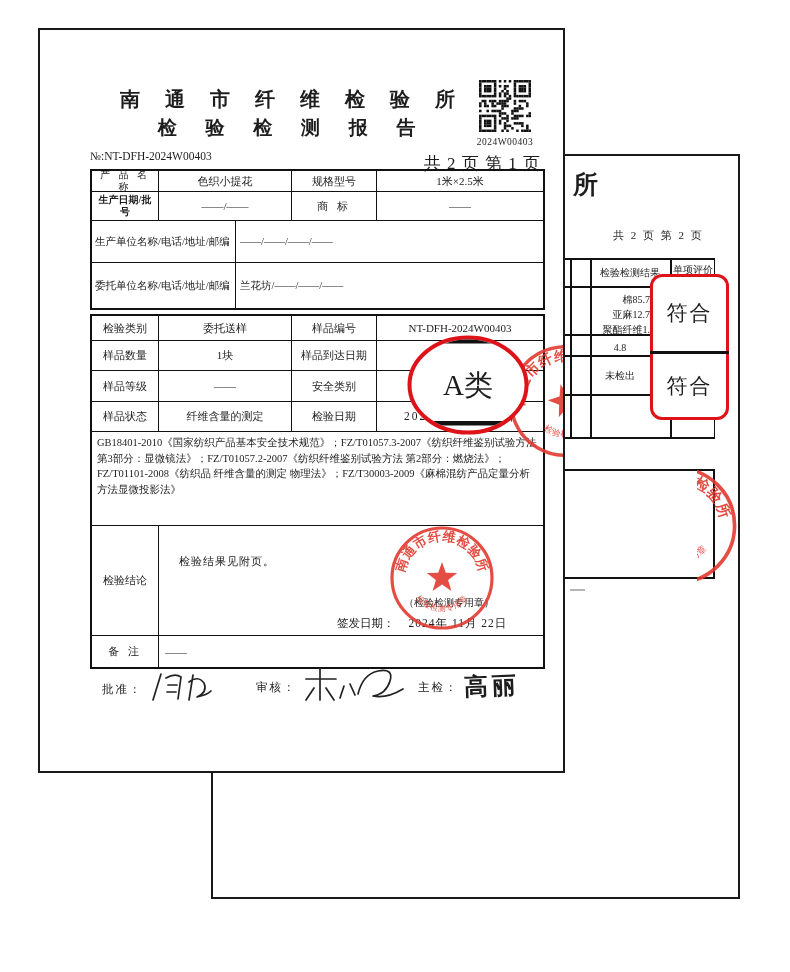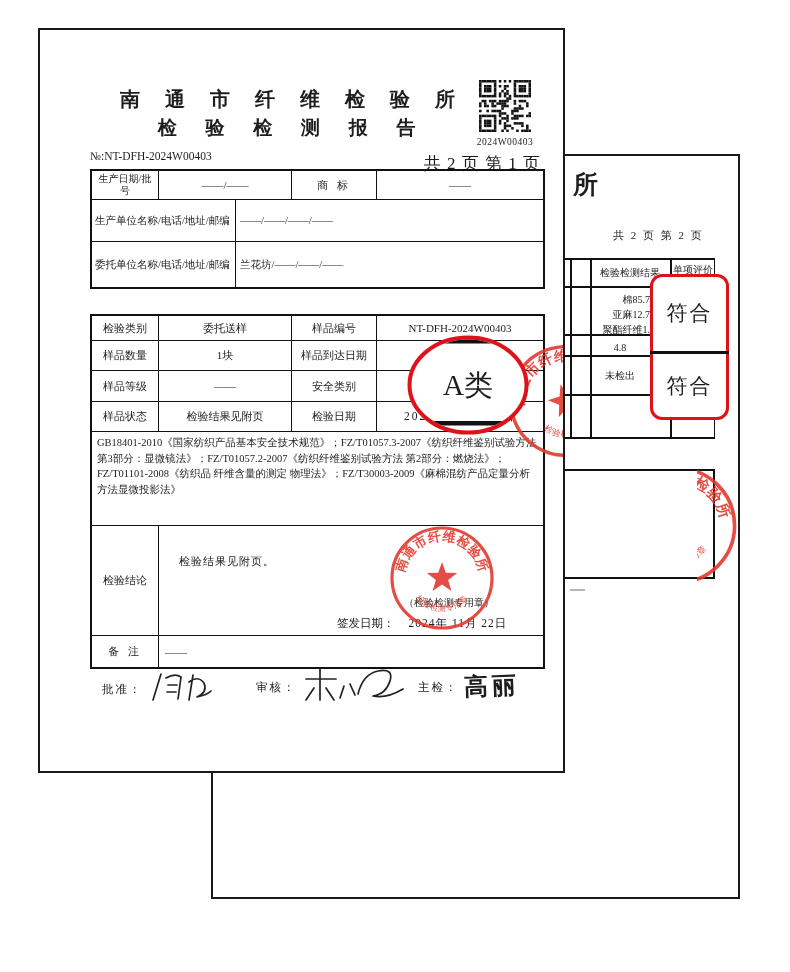--- a/index.html
+++ b/index.html
@@ -338,22 +338,28 @@
           <rect x="45.24" y="47.62" width="2.44" height="2.44" fill="#111"></rect>
           <rect x="47.62" y="47.62" width="2.44" height="2.44" fill="#111"></rect>
         </svg>
       <div class="qrlabel">2024W00403</div>
     </div>
 
     <div class="abs repno">№:NT-DFH-2024W00403</div>
     <div class="abs pginfo">共 2 页 第 1 页</div>
 
     <div class="abs tbl" style="top:139px;">
+      <div class="row" style="height:21px;">
+        <div class="cell c1 lblsp small">产 品 名 称</div>
+        <div class="cell c2">色织小提花</div>
+        <div class="cell c3">规格型号</div>
+        <div class="cell c4">1米×2.5米</div>
+      </div>
       <div class="row" style="height:29px;">
-        <div class="cell c1 small" style="padding:0 6px;">生产日期/批号</div>
+        <div class="cell c1 small" style="padding:0 6px;font-weight:bold;">生产日期/批号</div>
         <div class="cell c2">——/——</div>
         <div class="cell c3 lblsp">商  标</div>
         <div class="cell c4">——</div>
       </div>
       <div class="row" style="height:42px;">
         <div class="cell wide-lbl">生产单位名称/电话/地址/邮编</div>
         <div class="cell c4 left" style="padding-left:4px;font-size:10.5px;">——/——/——/——</div>
       </div>
       <div class="row" style="height:45px;">
         <div class="cell wide-lbl">委托单位名称/电话/地址/邮编</div>
@@ -375,21 +381,21 @@
         <div class="cell c4"></div>
       </div>
       <div class="row" style="height:31px;">
         <div class="cell c1">样品等级</div>
         <div class="cell c2">——</div>
         <div class="cell c3">安全类别</div>
         <div class="cell c4"></div>
       </div>
       <div class="row" style="height:30px;">
         <div class="cell c1">样品状态</div>
-        <div class="cell c2">检验结果见附页</div>
+        <div class="cell c2">纤维含量的测定</div>
         <div class="cell c3">检验日期</div>
         <div class="cell c4 datecell">2024年 11月 21日</div>
       </div>
       <div class="row" style="height:94px;">
         <div class="cell c4 basis-txt">GB18401-2010《国家纺织产品基本安全技术规范》；FZ/T01057.3-2007《纺织纤维鉴别试验方法 第3部分：显微镜法》；FZ/T01057.2-2007《纺织纤维鉴别试验方法 第2部分：燃烧法》；FZ/T01101-2008《纺织品 纤维含量的测定 物理法》；FZ/T30003-2009《麻棉混纺产品定量分析方法显微投影法》</div>
       </div>
       <div class="row" style="height:110px;">
         <div class="cell c1">检验结论</div>
         <div class="cell c4 rel">
           <div class="abs concl-note">检验结果见附页。</div>

